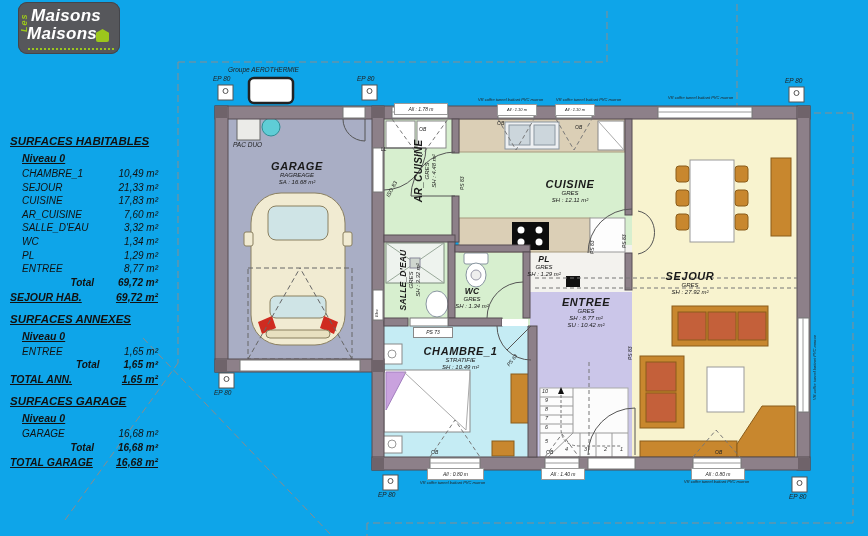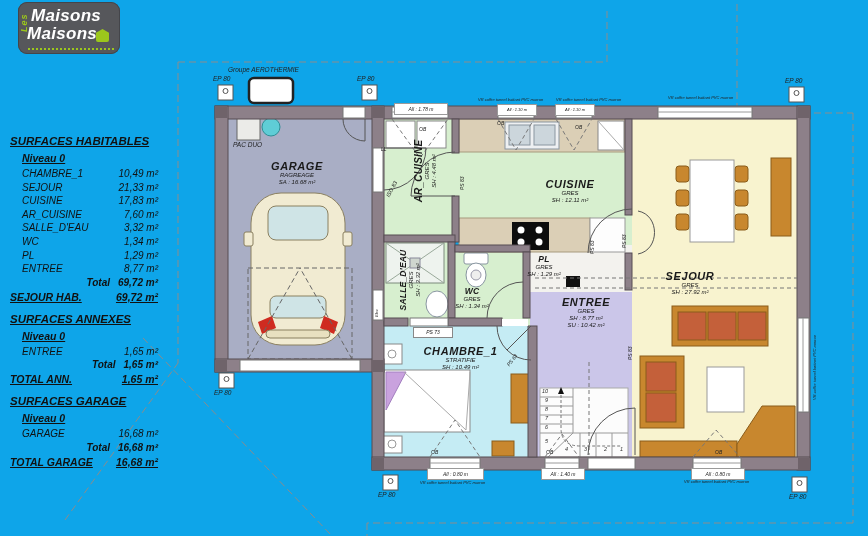--- a/index.html
+++ b/index.html
@@ -17,21 +17,21 @@
   .logo .house{position:absolute;left:78px;top:27px;width:13px;height:13px;background:#9cc71c;
         border-radius:2px;clip-path:polygon(0 28%,50% 0,100% 28%,100% 100%,0 100%);}
   .logo .tag{position:absolute;left:10px;right:6px;bottom:4px;border-bottom:2px dotted #9cc71c;height:0;}
   
   .tables{left:6px;top:120px;width:152px;z-index:4;color:#111;margin-top:15px;}
   .ttl{font-size:11.5px;font-weight:bold;text-decoration:underline;margin:0 0 2px 4px;}
   .lvl{font-size:10.5px;font-weight:bold;text-decoration:underline;margin:5px 0 3px 16px;}
   .row{display:flex;justify-content:space-between;font-size:10px;line-height:13.6px;
        margin-left:16px;}
   .row .v{text-align:center;}
-  .trow{display:flex;justify-content:flex-end;gap:8px;font-size:10px;font-weight:bold;line-height:14px;}
+  .trow{display:flex;justify-content:flex-end;gap:24px;font-size:10px;font-weight:bold;line-height:14px;}
   .grow{display:flex;justify-content:space-between;font-size:10.5px;font-weight:bold;
         line-height:15px;margin-left:4px;text-decoration:underline;}
   .sect{margin-bottom:8px;}
   
   .lbl{position:absolute;color:#222;white-space:nowrap;z-index:3;}
   .room{position:absolute;text-align:center;z-index:3;color:#1a1a1a;}
   .room .n{font-weight:bold;font-size:11px;letter-spacing:.6px;}
   .room .n.sm{font-size:8.5px;letter-spacing:.2px;}
   .room .s{font-size:6px;line-height:7px;}
   .rot{transform:rotate(-90deg);transform-origin:0 0;}

